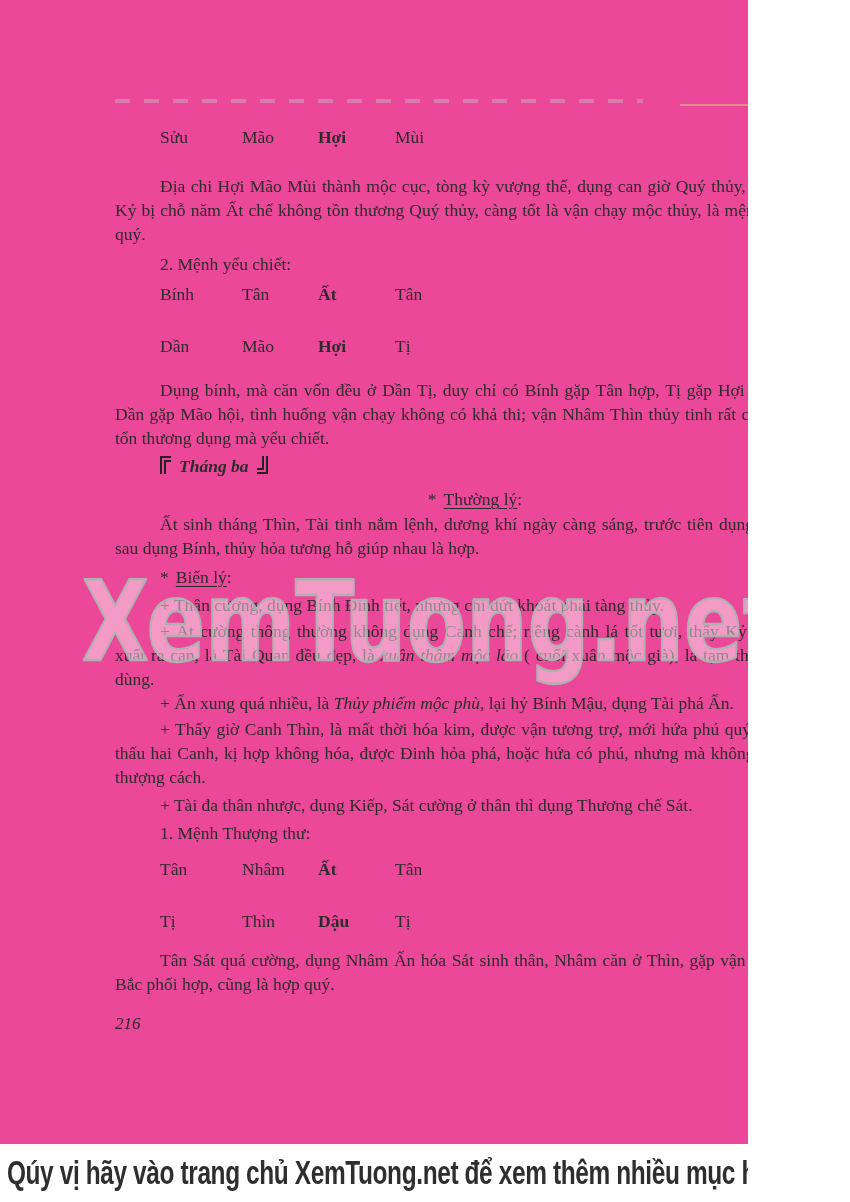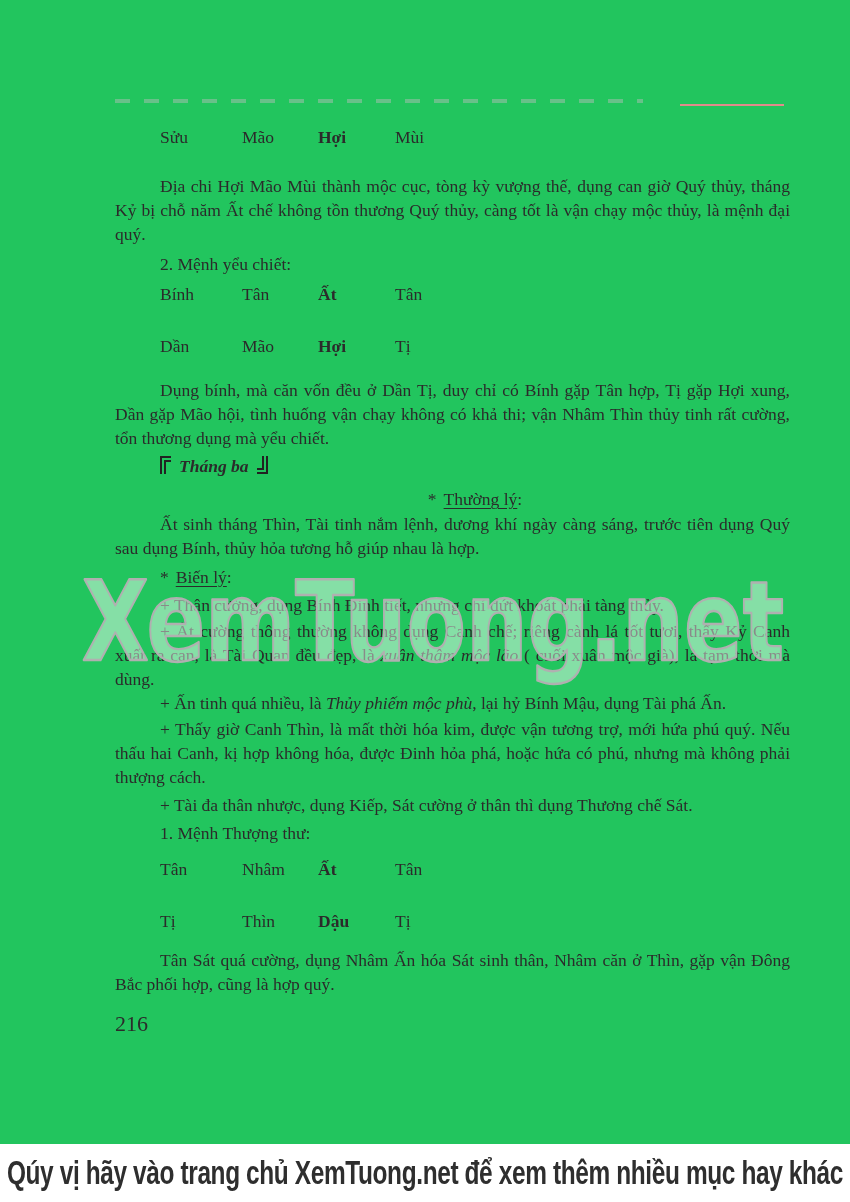--- a/index.html
+++ b/index.html
@@ -1,17 +1,17 @@
 <!DOCTYPE html>
 <html><head>
 <meta charset="utf-8">
 <style>
   html,body { margin:0; padding:0; background:#ffffff; }
   .page {
-    position:relative; width:850px; height:1202px; background:#22c55e;
+    position:relative; width:748px; height:1202px; background:#ec4899;
     overflow:hidden; font-family:"Liberation Serif", serif; color:#2b2b2b;
   }
   
   .top-remnant {
     position:absolute; left:115px; top:99px; width:528px; height:4px;
     background:repeating-linear-gradient(90deg,#bdbdbd 0 15px, transparent 15px 29px);
     opacity:.45; filter:blur(.6px);
   }
   .red-line { position:absolute; left:680px; top:104px; width:104px; height:2px; background:#e28b8b; }
 
@@ -45,21 +45,21 @@
   .cbo { margin-right:8px; }
   .cbc { margin-left:8px; }
   .cbo::before { content:""; position:absolute; left:0; top:0; width:9px; height:16px; border-left:2px solid #222; border-top:2px solid #222; }
   .cbo::after  { content:""; position:absolute; left:4px; top:4px; width:5px; height:12px; border-left:2px solid #222; border-top:2px solid #222; }
   .cbc::before { content:""; position:absolute; right:0; bottom:0; width:9px; height:16px; border-right:2px solid #222; border-bottom:2px solid #222; }
   .cbc::after  { content:""; position:absolute; right:4px; bottom:4px; width:5px; height:12px; border-right:2px solid #222; border-bottom:2px solid #222; }
   .lbo,.lbc { display:inline-block; width:7px; height:19px; vertical-align:-3px; }
   .lbo { border-left:5px solid #222; border-top:2px solid #222; border-bottom:2px solid #222; margin-right:6px; }
   .lbc { border-right:5px solid #222; border-top:2px solid #222; border-bottom:2px solid #222; margin-left:6px; }
 
-  .page-number { text-align:center; font-size:22px; margin-top:16px; text-indent:0!important; }
+  .page-number { text-align:center; font-size:17px; margin-top:16px; text-indent:0!important;font-style:italic; }
 
   .watermark { position:absolute; left:78px; top:538px; z-index:2; pointer-events:none; }
 
   .footer-bar {
     position:absolute; left:0; bottom:0; width:850px; height:58px; background:#ffffff;
     display:flex; align-items:center; justify-content:center; z-index:3;
   }
   .footer-text {
     font-family:"Liberation Sans", sans-serif; font-size:33px; font-weight:700;
     color:#2e2e2e; white-space:nowrap; transform:scaleX(.74); transform-origin:center;
@@ -117,21 +117,21 @@
       <span class="star">*</span><span class="ul">Biến lý</span><span>:</span>
     </p>
 
     <p class="mb2">+ Thân cường, dụng Bính Đinh tiết, nhưng chỉ dứt khoát phải tàng thủy.</p>
 
     <p class="mb0">
       <span>+ Ất cường thông thường không dụng Canh chế; riêng cành lá tốt tươi, thấy Kỷ Canh xuất ra can, là Tài Quan đều đẹp, là </span><span class="ital">xuân thâm mộc lão</span><span> ( cuối xuân mộc già), là tạm thời mà dùng.</span>
     </p>
 
     <p class="mb2">
-      <span>+ Ấn tinh quá nhiều, là </span><span class="ital">Thủy phiếm mộc phù</span><span>, lại hỷ Bính Mậu, dụng Tài phá Ấn.</span>
+      <span>+ Ấn xung quá nhiều, là </span><span class="ital">Thủy phiếm mộc phù</span><span>, lại hỷ Bính Mậu, dụng Tài phá Ấn.</span>
     </p>
 
     <p class="mb4">+ Thấy giờ Canh Thìn, là mất thời hóa kim, được vận tương trợ, mới hứa phú quý. Nếu thấu hai Canh, kị hợp không hóa, được Đinh hỏa phá, hoặc hứa có phú, nhưng mà không phải thượng cách.</p>
 
     <p class="mb4">+ Tài đa thân nhược, dụng Kiếp, Sát cường ở thân thì dụng Thương chế Sát.</p>
 
 
     <p class="mb12" style="text-align:left;">1. Mệnh Thượng thư:</p>
 
     <div class="pillar-row mb28">

